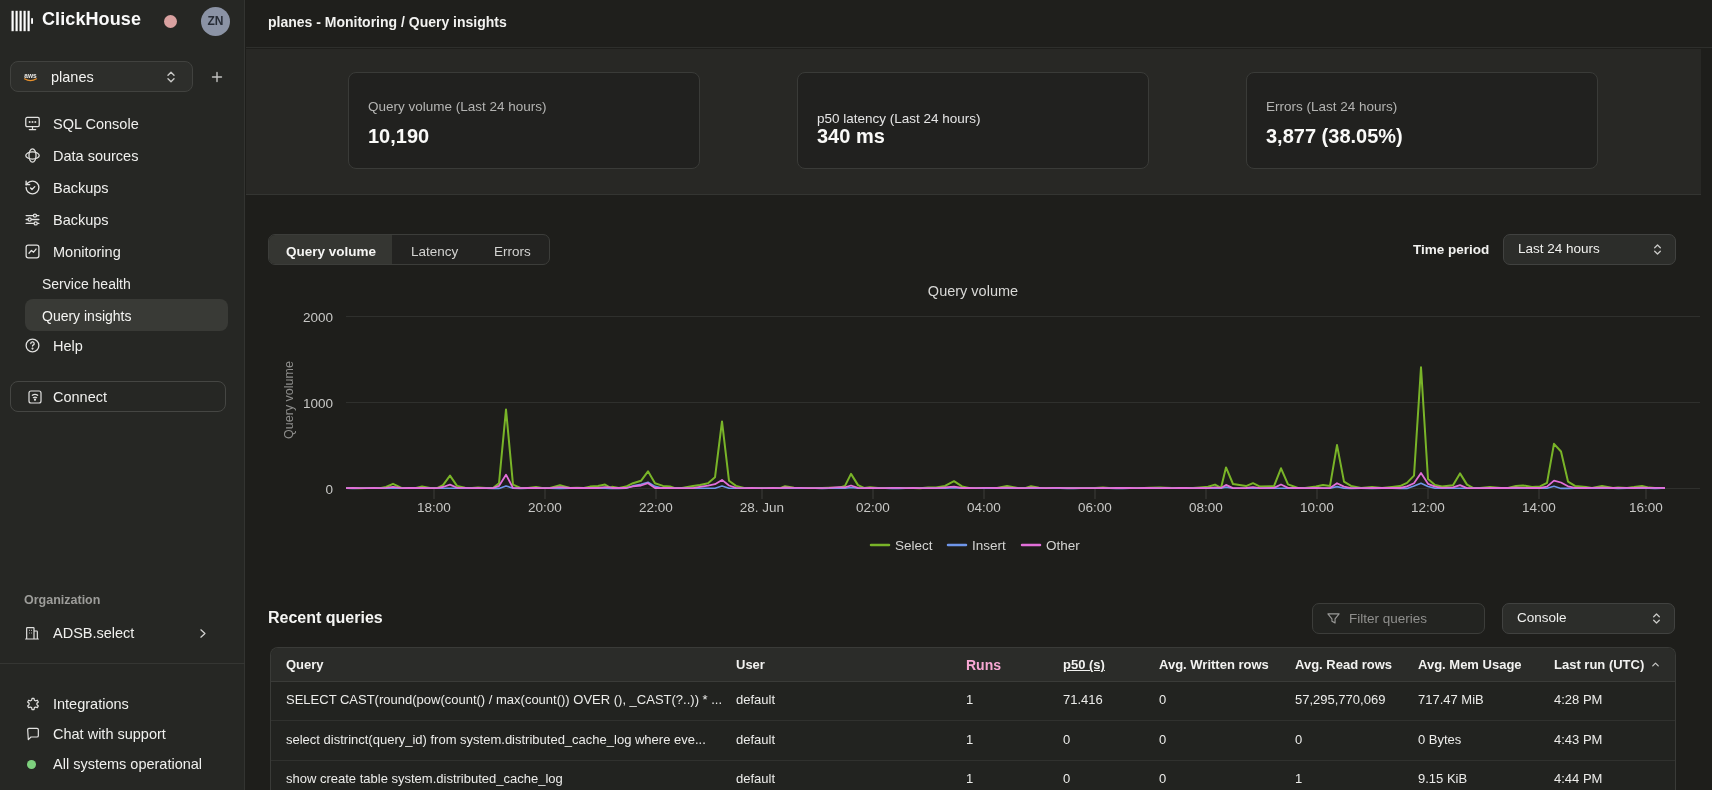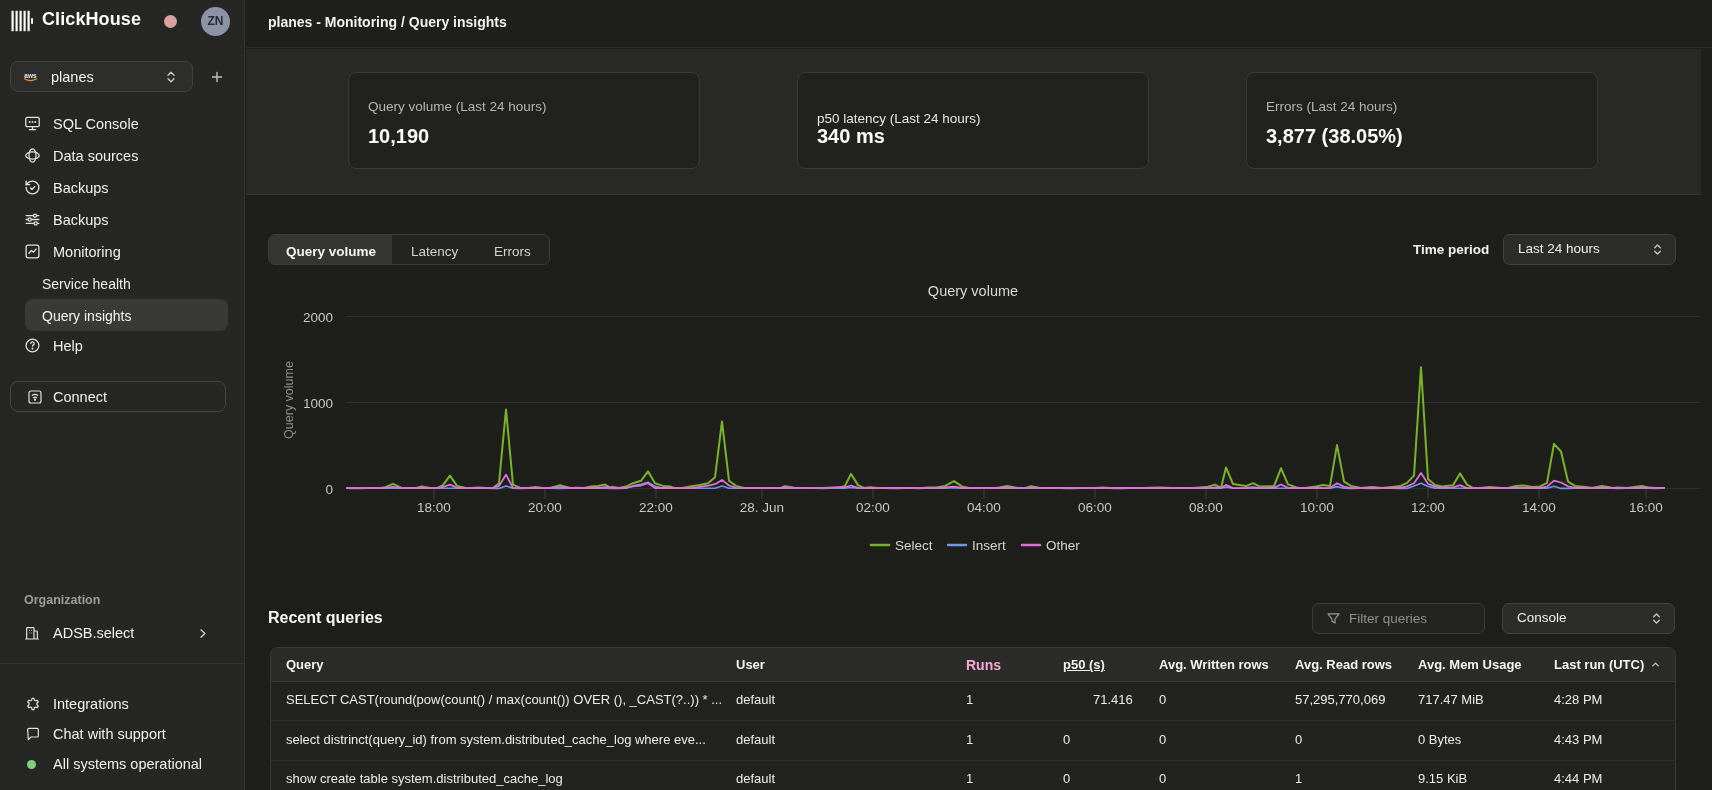--- a/index.html
+++ b/index.html
@@ -230,21 +230,21 @@
 <div class="abs" style="left:1295px;top:657px;font-size:13px;font-weight:700;color:#f2f2f0;">Avg. Read rows</div>
 <div class="abs" style="left:1418px;top:657px;font-size:13px;font-weight:700;color:#f2f2f0;">Avg. Mem Usage</div>
 <div class="abs" style="left:1554px;top:657px;font-size:13px;font-weight:700;color:#f2f2f0;">Last run (UTC)</div>
 <svg class="abs ic" style="left:1650px;top:659px;" width="11" height="11" viewBox="0 0 16 16" fill="none" stroke="#c9c9c7" stroke-width="1.8" stroke-linecap="round" stroke-linejoin="round">
   <path d="M4 10 L8 6 L12 10"></path>
 </svg>
 
 <div class="abs" style="left:286px;top:692px;font-size:13px;color:#ececea;">SELECT CAST(round(pow(count() / max(count()) OVER (), _CAST(?..)) * ...</div>
 <div class="abs" style="left:736px;top:692px;font-size:13px;color:#ececea;">default</div>
 <div class="abs" style="left:966px;top:692px;font-size:13px;color:#ececea;">1</div>
-<div class="abs" style="left:1063px;top:692px;font-size:13px;color:#ececea;margin-left:30px;">71.416</div>
+<div class="abs" style="left:1063px;top:692px;font-size:13px;color:#ececea;">71.416</div>
 <div class="abs" style="left:1159px;top:692px;font-size:13px;color:#ececea;">0</div>
 <div class="abs" style="left:1295px;top:692px;font-size:13px;color:#ececea;">57,295,770,069</div>
 <div class="abs" style="left:1418px;top:692px;font-size:13px;color:#ececea;">717.47 MiB</div>
 <div class="abs" style="left:1554px;top:692px;font-size:13px;color:#ececea;">4:28 PM</div>
 
 <div class="abs" style="left:286px;top:732px;font-size:13px;color:#ececea;">select distrinct(query_id) from system.distributed_cache_log where eve...</div>
 <div class="abs" style="left:736px;top:732px;font-size:13px;color:#ececea;">default</div>
 <div class="abs" style="left:966px;top:732px;font-size:13px;color:#ececea;">1</div>
 <div class="abs" style="left:1063px;top:732px;font-size:13px;color:#ececea;">0</div>
 <div class="abs" style="left:1159px;top:732px;font-size:13px;color:#ececea;">0</div>

